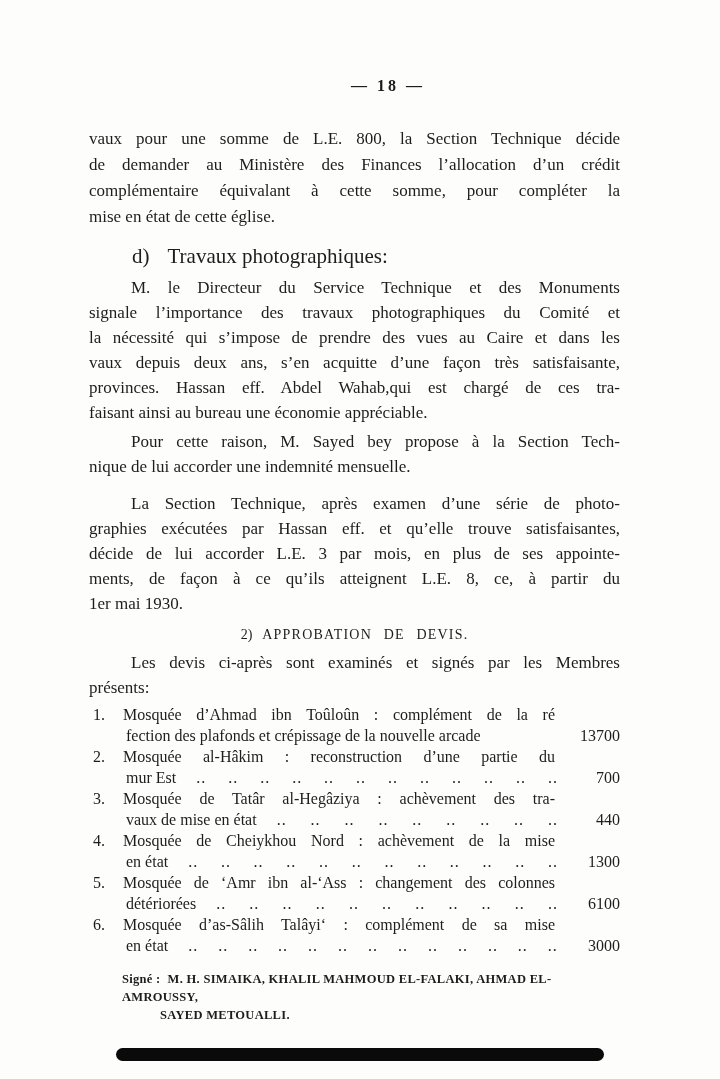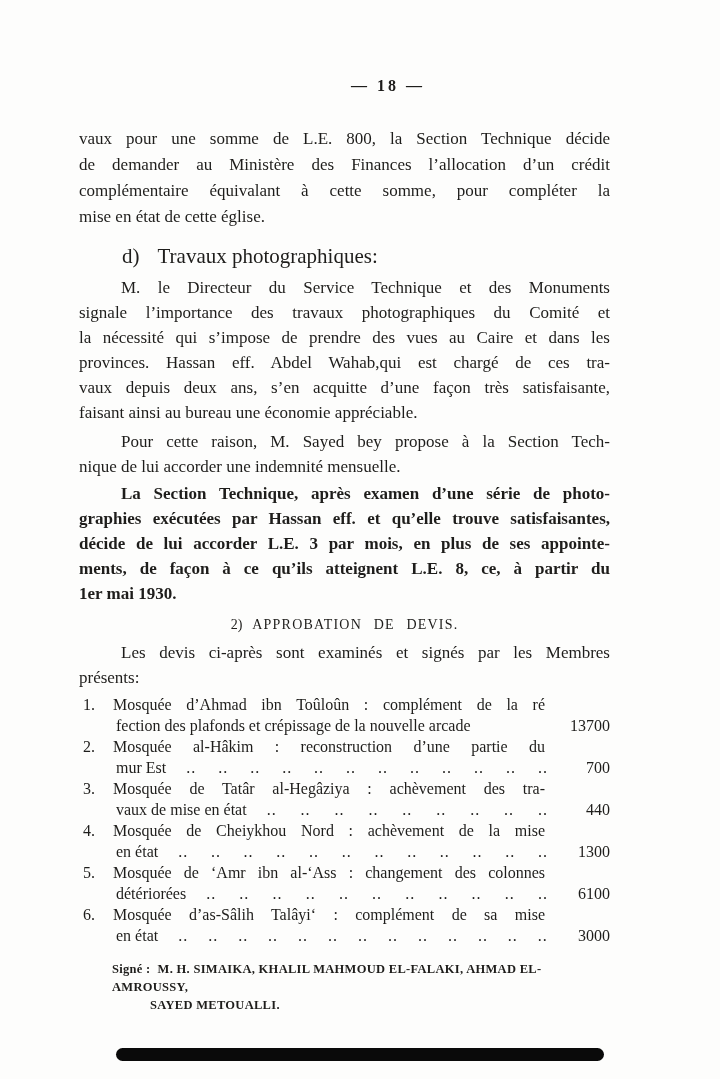--- a/index.html
+++ b/index.html
@@ -19,21 +19,21 @@
     width: 100%;
     text-align: center;
     font-size: 16px;
     font-weight: bold;
     letter-spacing: 3px;
     line-height: 20px;
     padding-left: 28px;
   }
   .content {
     position: absolute;
-    left: 79px; top: 126px;
+    left: 89px; top: 126px;
     width: 531px;
   }
   .para { font-size: 17px; }
   .para .line {
     line-height: 25px;
     text-align: justify;
     text-align-last: justify;
     white-space: normal;
     overflow: hidden;
   }
@@ -44,21 +44,21 @@
   .secd {
     margin-top: 14px;
     padding-left: 43px;
     font-size: 21px;
     line-height: 25px;
   }
   .secd .secd-label { margin-right: 18px; }
 
   .para.photo   { margin-top: 6px; }
   .para.raison  { margin-top: 4px; }
-  .para.decision{ margin-top: 2px; font-weight: bold; }
+  .para.decision{ margin-top: 12px; }
 
   .heading-devis {
     margin-top: 9px;
     text-align: center;
     font-size: 14px;
     line-height: 20px;
     letter-spacing: 1.2px;
     word-spacing: 7px;
     font-weight: 500;
   }
@@ -128,22 +128,22 @@
       </div>
 
     <div class="secd">
       <span class="secd-label">d)</span><span class="secd-title">Travaux photographiques:</span>
     </div>
 
     <div class="para ind photo">
         <div class="line">M. le Directeur du Service Technique et des Monuments</div>
         <div class="line">signale l’importance des travaux photographiques du Comité et</div>
         <div class="line">la nécessité qui s’impose de prendre des vues au Caire et dans les</div>
+        <div class="line">vaux depuis deux ans, s’en acquitte d’une façon très satisfaisante,</div>
         <div class="line">provinces. Hassan eff. Abdel Wahab,qui est chargé de ces tra-</div>
-        <div class="line">vaux depuis deux ans, s’en acquitte d’une façon très satisfaisante,</div>
         <div class="line last">faisant ainsi au bureau une économie appréciable.</div>
       </div>
 
     <div class="para ind raison">
         <div class="line">Pour cette raison, M. Sayed bey propose à la Section Tech-</div>
         <div class="line last">nique de lui accorder une indemnité mensuelle.</div>
       </div>
 
     <div class="para ind decision">
         <div class="line">La Section Technique, après examen d’une série de photo-</div>

